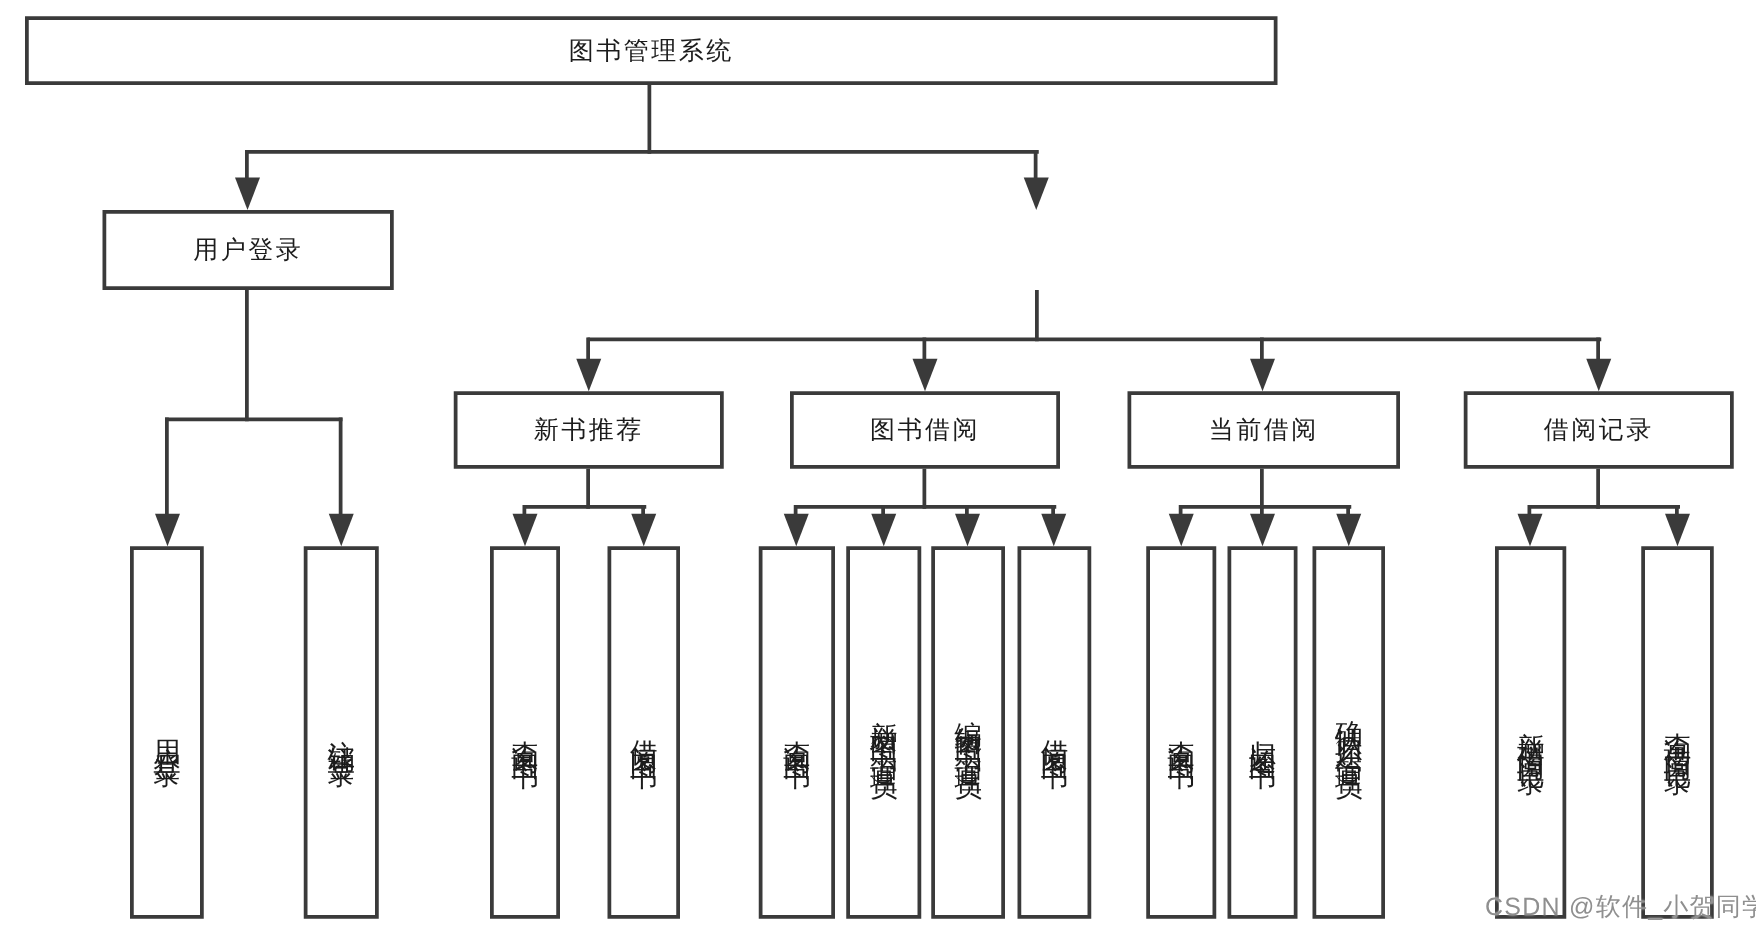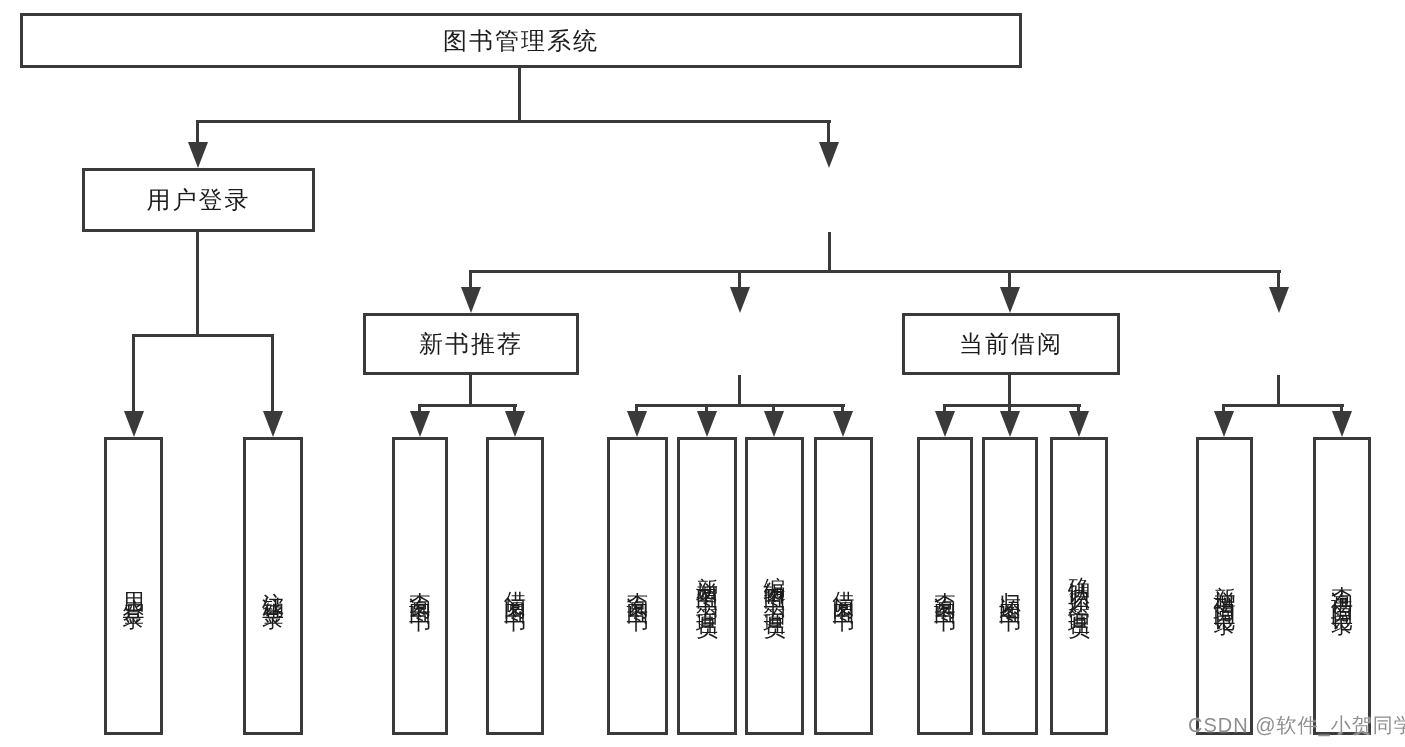--- a/index.html
+++ b/index.html
@@ -17,21 +17,21 @@
     overflow:hidden;
   }
   .box{
     position:absolute;
     background:#fff;
     border:3px solid var(--line);
     box-sizing:border-box;
     display:flex;align-items:center;justify-content:center;
   }
   .hlbl{
-    font-size:24px;
+    font-size:20px;
     letter-spacing:2px;
     color:var(--text);
     line-height:1;
     white-space:nowrap;
   }
   .vlbl{
     writing-mode:vertical-rl;
     text-orientation:mixed;
     font-size:22px;
     letter-spacing:6px;
@@ -65,22 +65,28 @@
     <span class="hlbl">图书管理系统</span>
   </div>
 
   <div class="box" style="left:82px;top:168px;width:233px;height:64px;">
     <span class="hlbl">用户登录</span>
   </div>
 
   <div class="box" style="left:363px;top:313px;width:216px;height:62px;align-items:center;">
     <span class="hlbl">新书推荐</span>
   </div>
+  <div class="box" style="left:632px;top:313px;width:216px;height:62px;">
+    <span class="hlbl">图书借阅</span>
+  </div>
   <div class="box" style="left:902px;top:313px;width:218px;height:62px;">
     <span class="hlbl">当前借阅</span>
+  </div>
+  <div class="box" style="left:1171px;top:313px;width:216px;height:62px;">
+    <span class="hlbl">借阅记录</span>
   </div>
 
   <div class="box" style="left:104px;top:437px;width:59px;height:298px;">
     <span class="vlbl">用户登录</span>
   </div>
   <div class="box" style="left:243px;top:437px;width:60px;height:298px;">
     <span class="vlbl">注销登录</span>
   </div>
 
   <div class="box" style="left:392px;top:437px;width:56px;height:298px;">

